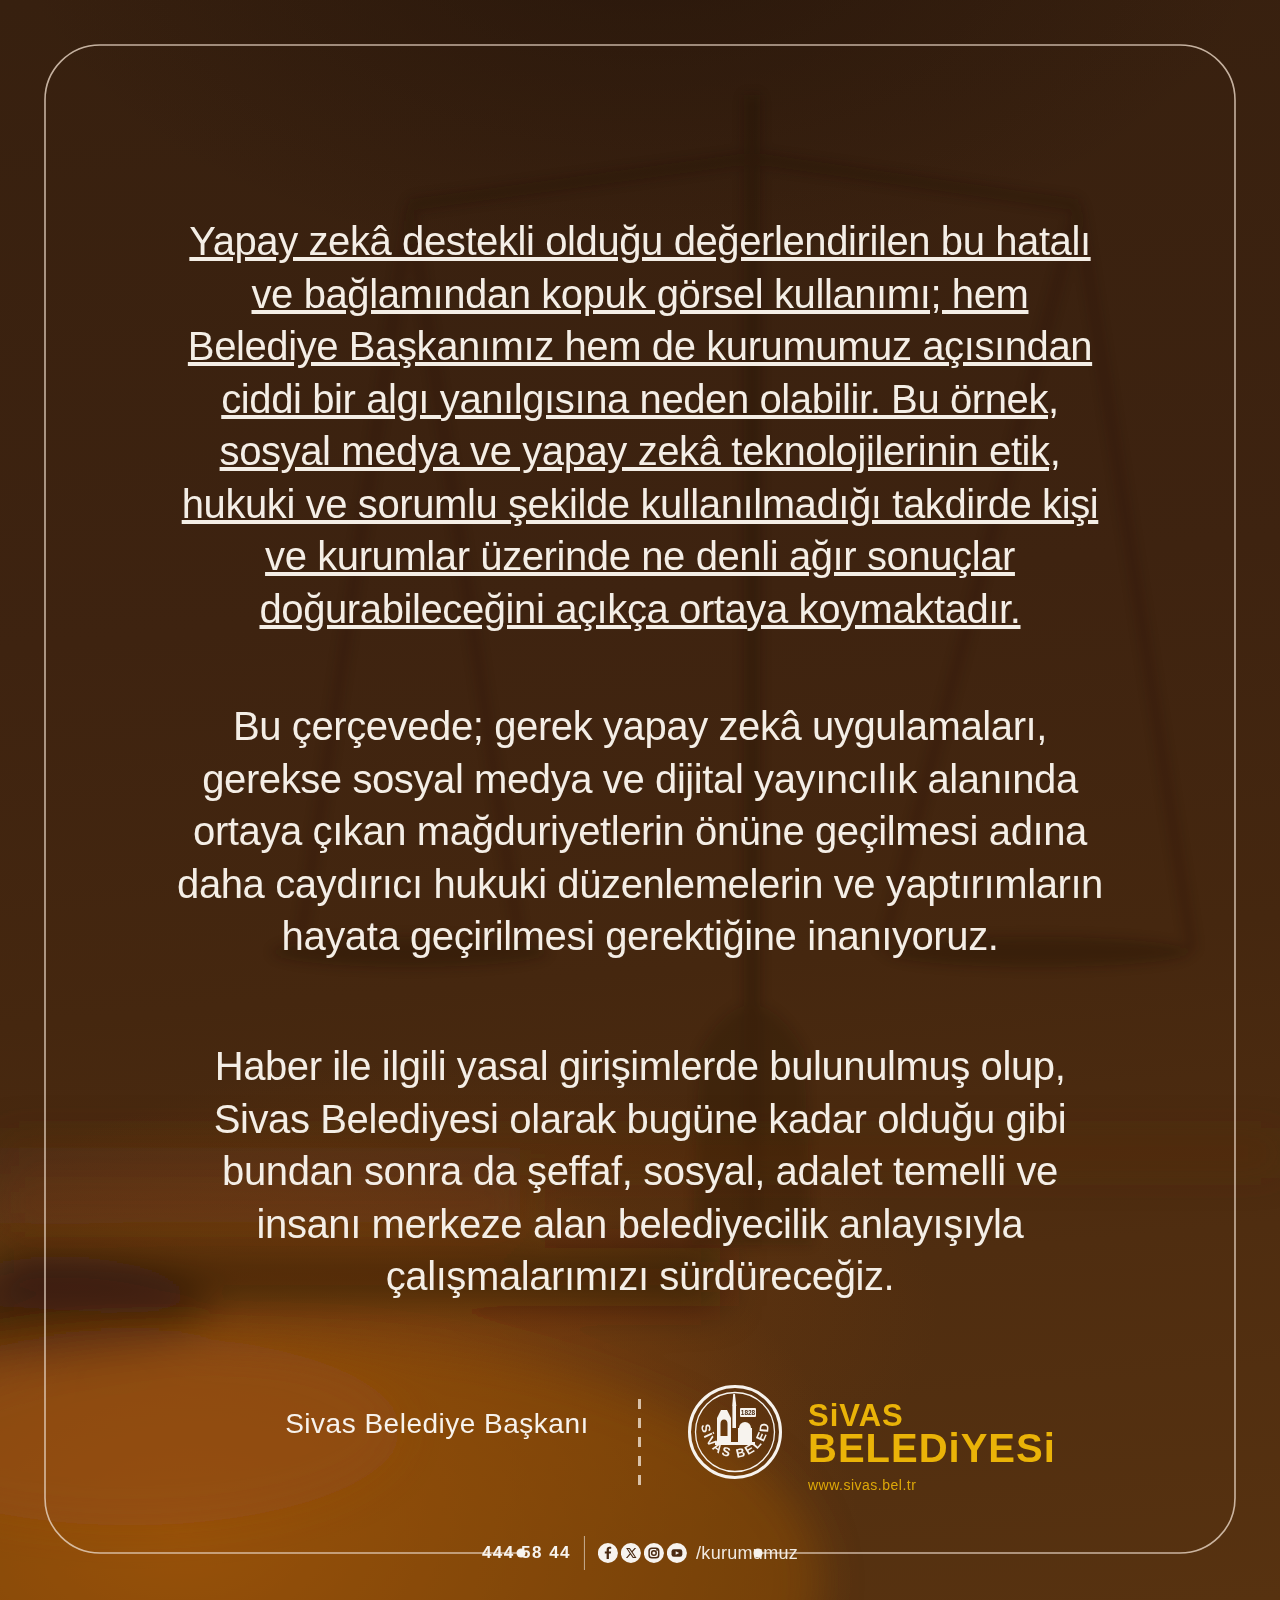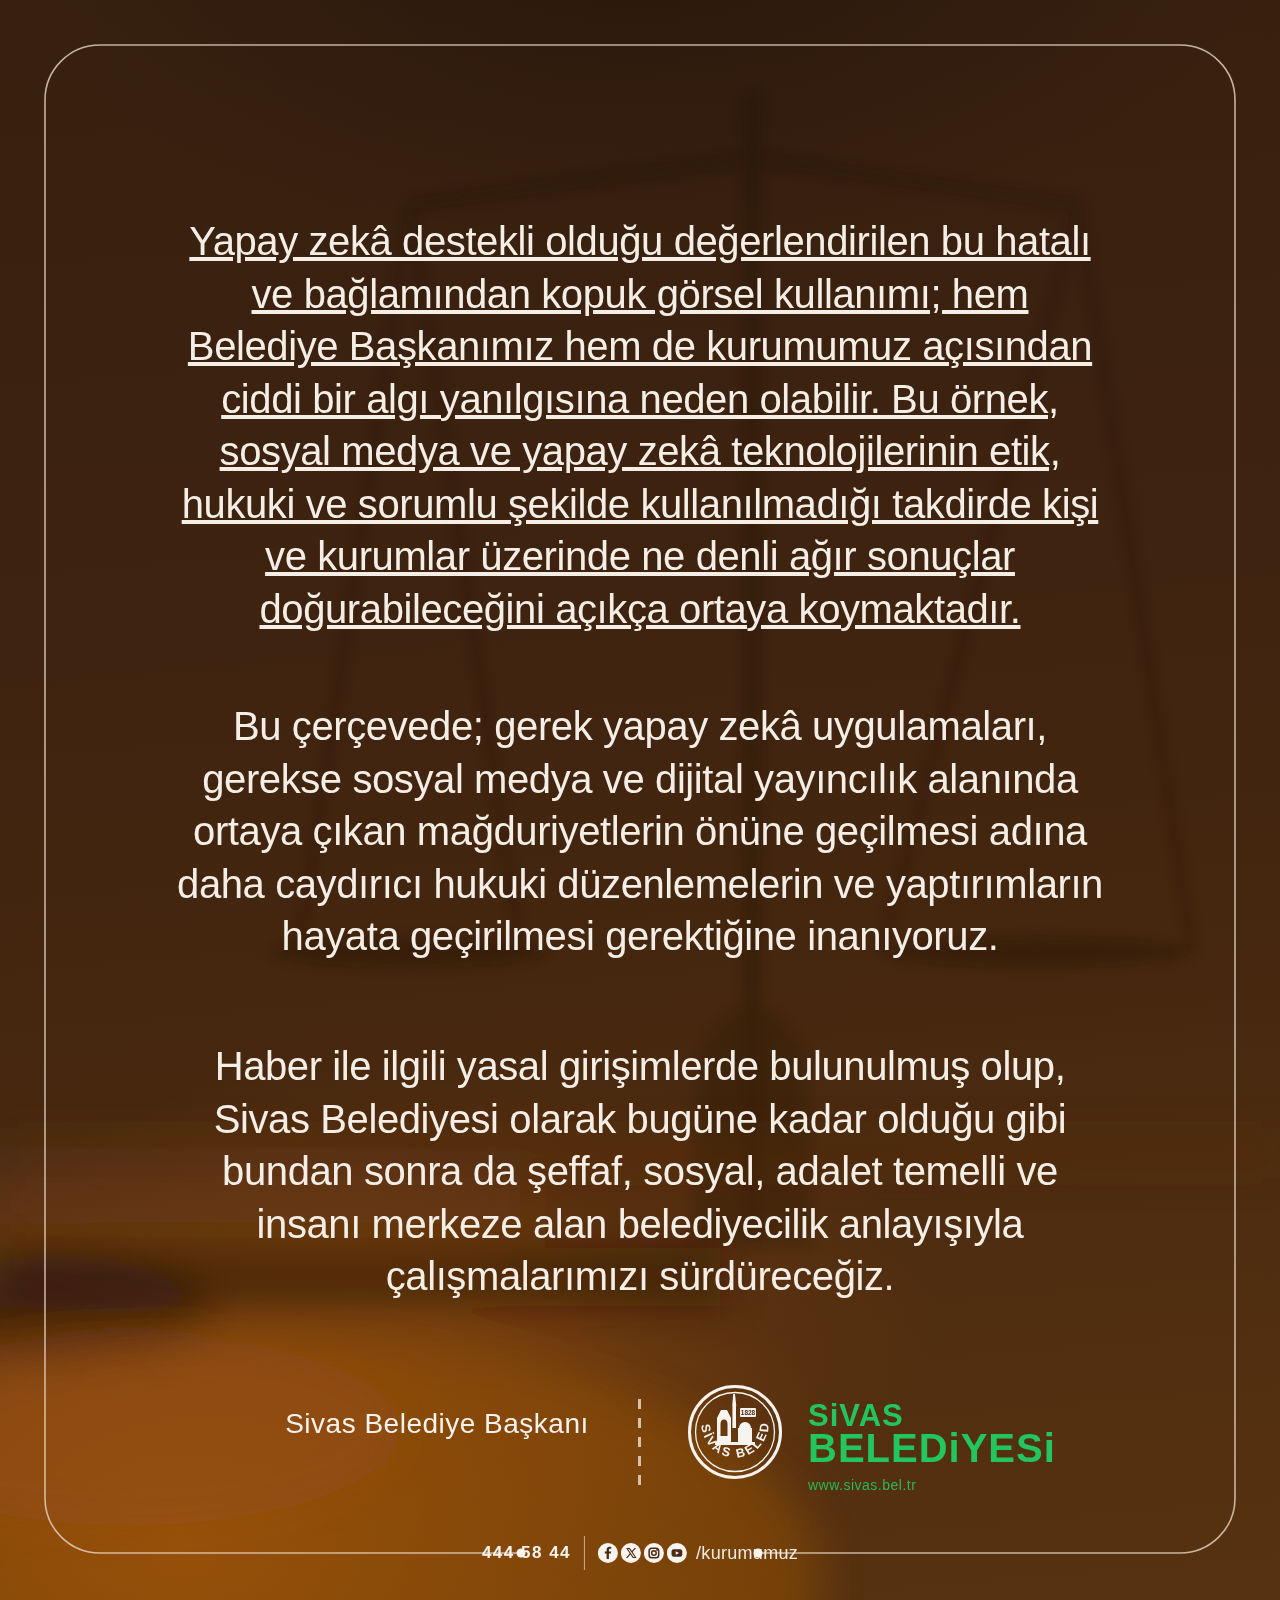--- a/index.html
+++ b/index.html
@@ -58,21 +58,21 @@
   }
   .sig-divider {
     position: absolute;
     left: 638px; top: 1399px;
     width: 2.5px; height: 93px;
     background: repeating-linear-gradient(to bottom, #e9d8c6 0 10px, rgba(0,0,0,0) 10px 19px);
     opacity: 0.85;
   }
   
   .seal { position: absolute; left: 687px; top: 1384px; width: 96px; height: 96px; }
-  .brand-text { position: absolute; left: 808px; top: 1400px; color: #22c55e; }
+  .brand-text { position: absolute; left: 808px; top: 1400px; color: #eab308; }
   .brand-text .l1 { font-size: 31px; font-weight: 800; letter-spacing: 1px; line-height: 32px; }
   .brand-text .l2 { font-size: 40px; font-weight: 700; letter-spacing: 1px; line-height: 32px; }
   .brand-text .site { font-size: 14px; font-weight: 300; letter-spacing: 0.5px; margin-top: 13px; opacity: 0.92; }
   
   .footer {
     position: absolute;
     left: 640px; top: 1553px;
     transform: translate(-50%, -50%);
     display: flex;
     align-items: center;

